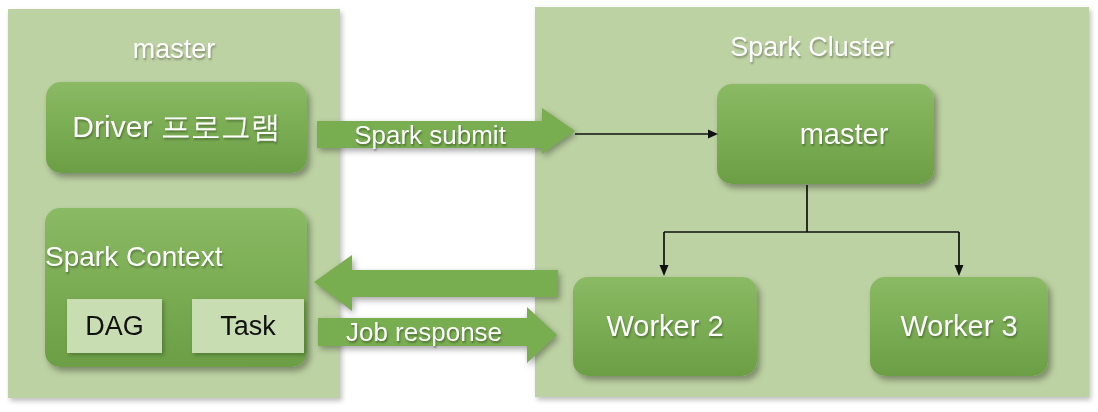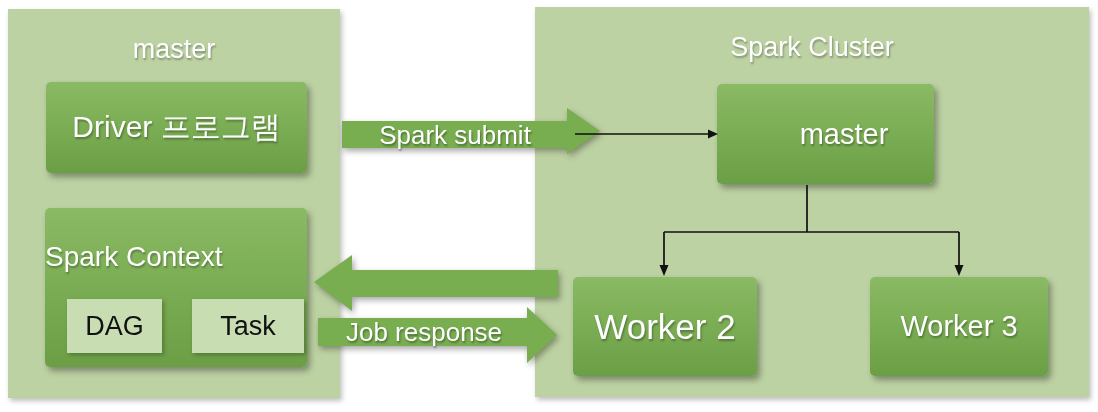--- a/index.html
+++ b/index.html
@@ -12,55 +12,55 @@
     box-shadow:2px 3px 5px rgba(0,0,0,0.25);
   }
   .panel-left{left:8px;top:9px;width:332px;height:389px;}
   .panel-right{left:535px;top:7px;width:554px;height:390px;}
   .panel-title{
     position:absolute;top:27px;left:0;width:100%;text-align:center;
     color:#ffffff;font-size:27px;line-height:27px;
     text-shadow:1px 2px 2px rgba(0,0,0,0.30);
   }
   .gbox{
-    position:absolute;border-radius:5px;
+    position:absolute;border-radius:15px;
     background:linear-gradient(180deg,#8aba64 0%,#7cae55 45%,#6b9e45 100%);
     box-shadow:3px 4px 6px rgba(0,0,0,0.35);
     color:#ffffff;display:flex;align-items:center;justify-content:center;
     text-shadow:1px 2px 2px rgba(0,0,0,0.30);
   }
   .box-driver{left:46px;top:82px;width:261px;height:91px;font-size:30px;}
   .box-context{left:45px;top:208px;width:262px;height:159px;display:block;}
   .context-title{
     position:absolute;top:33px;left:0;width:100%;text-align:left;
     font-size:28px;color:#ffffff;
   }
   .inner-box{
     position:absolute;top:91px;height:54px;background:#c9ddb3;
     box-shadow:2px 2px 4px rgba(0,0,0,0.25);
     color:#111111;font-size:27px;display:flex;align-items:center;justify-content:center;
     text-shadow:none;
   }
   .inner-dag{left:22px;width:95px;}
   .inner-task{left:147px;width:112px;}
   .box-master{left:717px;top:84px;width:180px;height:100px;font-size:29px;padding-left:37px;}
-  .box-worker2{left:573px;top:277px;width:184px;height:99px;font-size:35px;}
+  .box-worker2{left:573px;top:277px;width:184px;height:99px;font-size:29px;}
   .box-worker3{left:870px;top:277px;width:178px;height:99px;font-size:29px;}
   .fat-arrow{position:absolute;}
   .fat-arrow svg{
     display:block;overflow:visible;
     filter:drop-shadow(2px 3px 3px rgba(0,0,0,0.35));
   }
   .fat-arrow polygon{fill:#78ad50;}
   .arrow-label{
     position:absolute;color:#ffffff;font-size:26px;white-space:nowrap;
     text-shadow:1px 2px 2px rgba(0,0,0,0.35);
     transform:translate(-50%,-50%);
   }
-  .arrow-submit{left:317px;top:108px;margin-left:25px;}
+  .arrow-submit{left:317px;top:108px;}
   .arrow-request{left:314px;top:255px;}
   .arrow-response{left:318px;top:307px;}
   .connectors{position:absolute;left:0;top:0;pointer-events:none;}
   .connectors path{stroke:#111111;stroke-width:1.7;fill:none;}
   .connectors polygon{fill:#111111;}
 </style>
 </head>
 <body>
 
 <div class="canvas">

